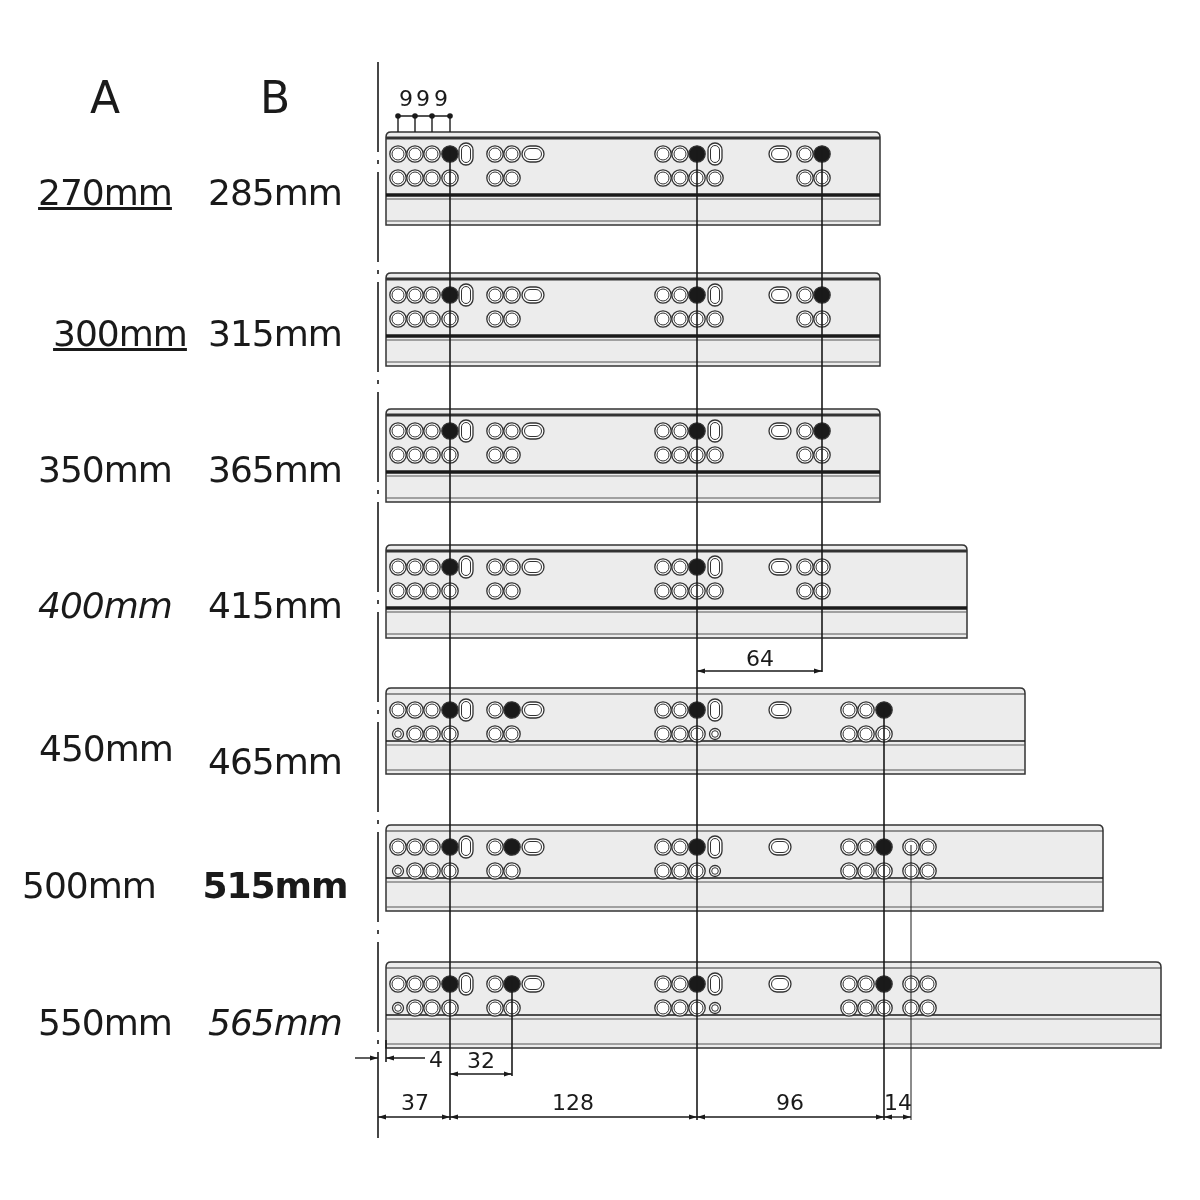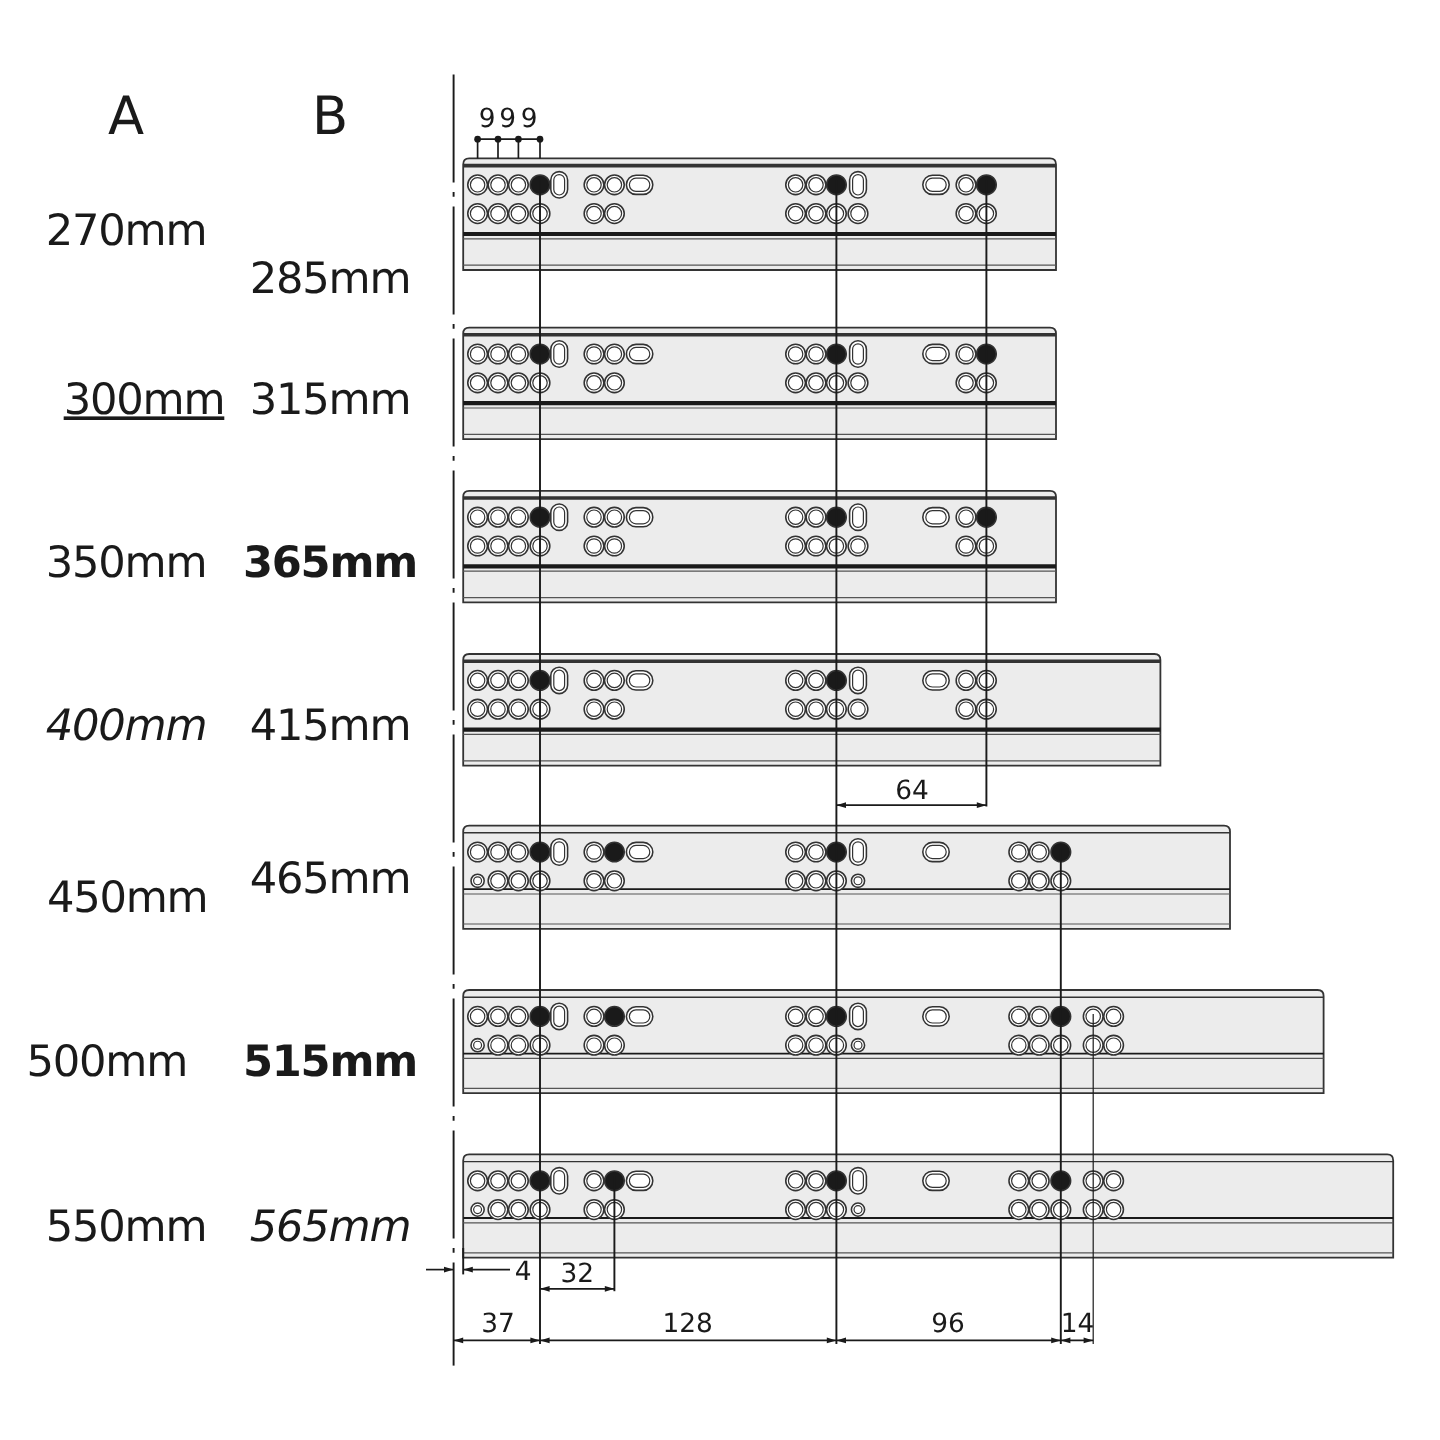--- a/index.html
+++ b/index.html
@@ -9,30 +9,30 @@
   svg#drawing { position: absolute; left: 0; top: 0; }
   .dim-text { font-family: "DejaVu Sans", sans-serif; font-size: 22px; fill: #1a1a1a; }
 </style>
 </head>
 <body>
 
 <div class="col-head" style="left:45px;">A</div>
 <div class="col-head" style="left:215px;">B</div>
 
 <div id="labels">
-    <div class="size-label" style="left: 20px; top: 172px;">270mm</div>
-    <div class="size-label" style="left: 190px; top: 172px; margin-top: 40px;">285mm</div>
+    <div class="size-label" style="left: 20px; top: 172px; text-decoration: underline;">270mm</div>
+    <div class="size-label" style="left: 190px; top: 172px;">285mm</div>
     <div class="size-label" style="left: 35px; top: 313px; text-decoration: underline;">300mm</div>
     <div class="size-label" style="left: 190px; top: 313px;">315mm</div>
     <div class="size-label" style="left: 20px; top: 449px;">350mm</div>
-    <div class="size-label" style="left: 190px; top: 449px; font-weight: bold;">365mm</div>
+    <div class="size-label" style="left: 190px; top: 449px;">365mm</div>
     <div class="size-label" style="left: 20px; top: 585px; font-style: italic;">400mm</div>
     <div class="size-label" style="left: 190px; top: 585px; text-align: center;">415mm</div>
     <div class="size-label" style="left: 21px; top: 728px;">450mm</div>
-    <div class="size-label" style="left: 190px; top: 712px;">465mm</div>
+    <div class="size-label" style="left: 190px; top: 741px;">465mm</div>
     <div class="size-label" style="left: 4px; top: 865px;">500mm</div>
     <div class="size-label" style="left: 190px; top: 865px; font-weight: bold;">515mm</div>
     <div class="size-label" style="left: 20px; top: 1002px;">550mm</div>
     <div class="size-label" style="left: 190px; top: 1002px; font-style: italic;">565mm</div>
   </div>
 
 <svg id="drawing" width="1200" height="1200" viewBox="0 0 1200 1200" xmlns="http://www.w3.org/2000/svg">
   <defs>
     <marker id="arr" viewBox="0 0 10 10" refX="10" refY="5" markerWidth="14" markerHeight="8" orient="auto-start-reverse" markerUnits="userSpaceOnUse">
       <path d="M0,2 L10,5 L0,8 z" fill="#1a1a1a"></path>

